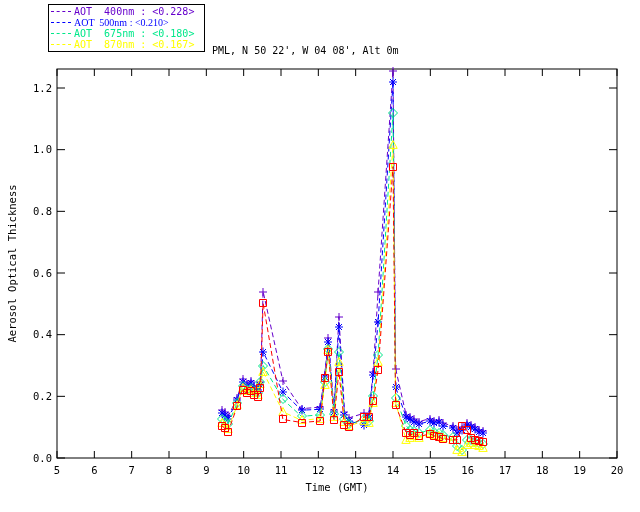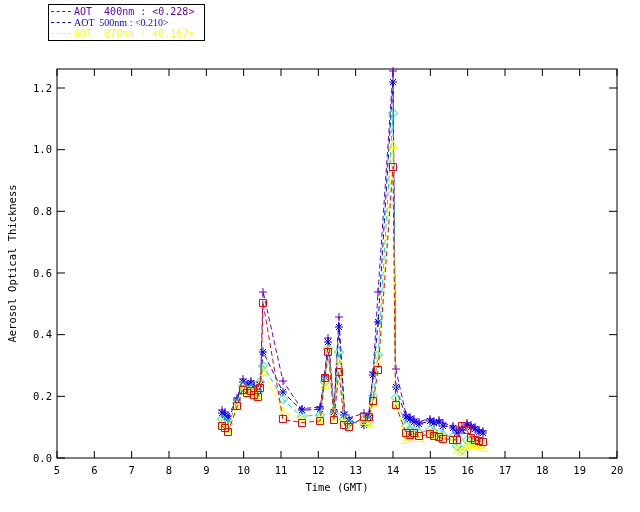--- a/index.html
+++ b/index.html
@@ -117,20 +117,25 @@
   <div class="legend">
     <div class="legend-row">
       <span class="dash" style="color: rgb(102, 0, 204);"></span>
       <span style="color: rgb(102, 0, 204);">AOT  400nm : &lt;0.228&gt;</span>
     </div>
     <div class="legend-row">
       <span class="dash" style="color: rgb(0, 0, 255);"></span>
       <span style="color: rgb(0, 0, 255); font-family: Liberation Serif, serif;">AOT  500nm : &lt;0.210&gt;</span>
     </div>
     <div class="legend-row">
+      <span class="dash" style="color: rgb(0, 232, 138);"></span>
+      <span style="color: rgb(0, 232, 138);">AOT  675nm : &lt;0.180&gt;</span>
+    </div>
+    <div class="legend-row">
       <span class="dash" style="color: rgb(255, 255, 0);"></span>
       <span style="color: rgb(255, 255, 0);">AOT  870nm : &lt;0.167&gt;</span>
     </div>
   </div>
 
   <div class="titleblock">
+    <div>PML, N 50 22', W 04 08', Alt 0m</div>
   </div>
 </div>
 
 </body></html>

